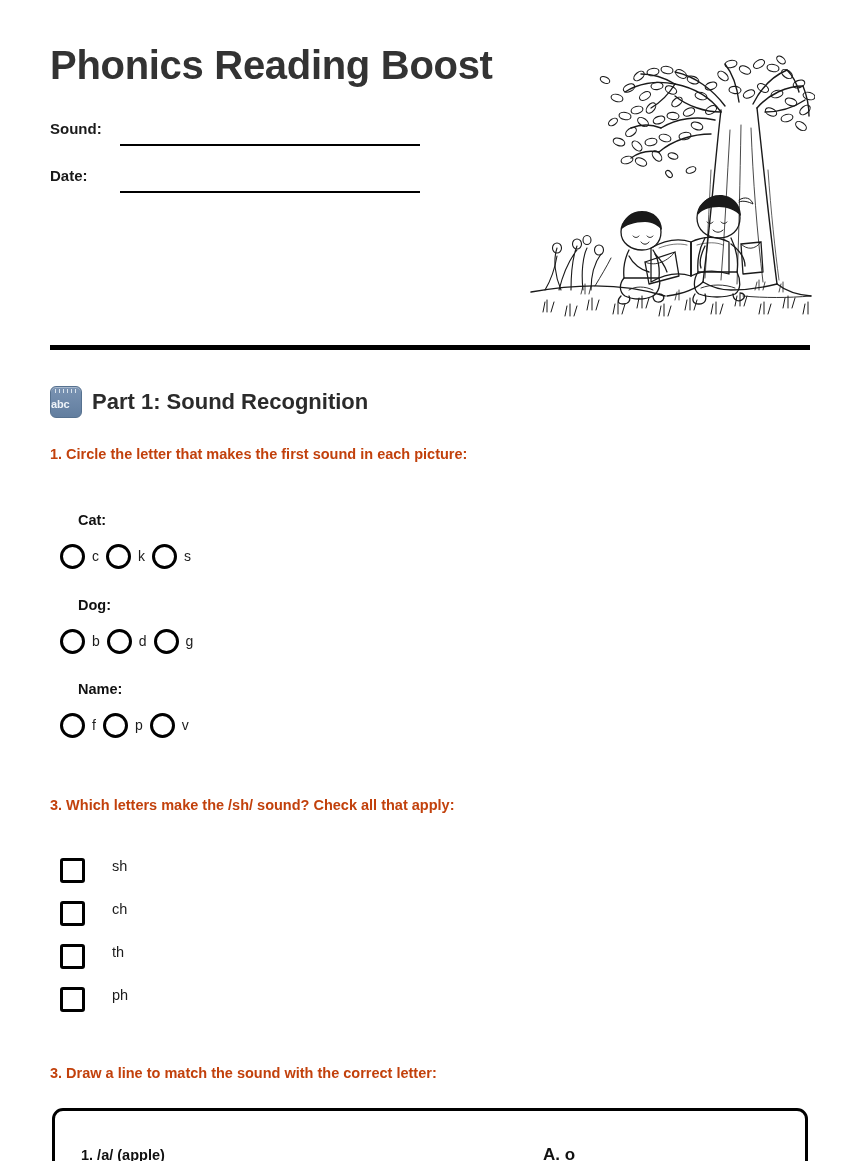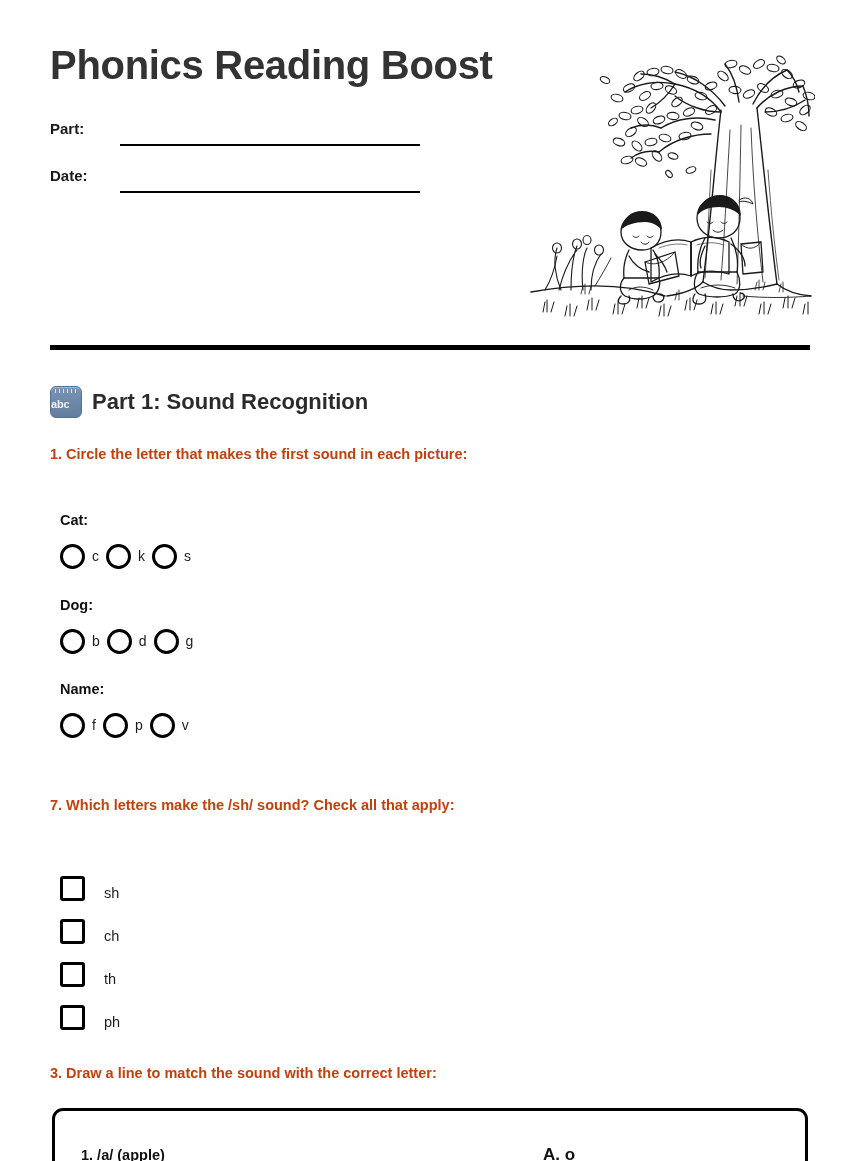--- a/index.html
+++ b/index.html
@@ -148,20 +148,21 @@
   
   .circle-block {
     position: absolute;
     left: 60px;
   }
   .cb-label {
     font-size: 14.5px;
     font-weight: bold;
     color: #111111;
     margin-bottom: 13px;
+    margin-left: 18px;
   }
   .circle-row {
     display: flex;
     align-items: center;
     height: 30px;
   }
   .circ {
     width: 25px;
     height: 25px;
     border: 3px solid #000000;
@@ -177,22 +178,23 @@
   }
 
   
   .check-list {
     position: absolute;
     left: 60px;
     top: 858px;
   }
   .check-row {
     display: flex;
-    align-items: flex-end;
+    align-items: flex-start;
     height: 43px;
+    gap: 8px;
   }
   .chk {
     width: 25px;
     height: 25px;
     border: 3px solid #000000;
     border-radius: 3px;
     box-sizing: border-box;
     flex: 0 0 auto;
   }
   .chk-label {
@@ -234,21 +236,21 @@
 </style>
 </head>
 <body>
 
 <div class="page">
 
   <div class="header">
     <h1 class="title">Phonics Reading Boost</h1>
 
     <div class="field-row">
-      <span class="field-label">Part:</span>
+      <span class="field-label">Sound:</span>
       <span class="field-line"></span>
     </div>
 
     <div class="field-row">
       <span class="field-label">Date:</span>
       <span class="field-line"></span>
     </div>
   </div>
 
   <div class="illustration">
@@ -473,21 +475,21 @@
     <div class="circle-row">
       <span class="circ"></span>
       <span class="opt-letter">f</span>
       <span class="circ"></span>
       <span class="opt-letter">p</span>
       <span class="circ"></span>
       <span class="opt-letter">v</span>
     </div>
   </div>
 
-  <div class="q-text" id="q2-text">7. Which letters make the /sh/ sound? Check all that apply:</div>
+  <div class="q-text" id="q2-text">3. Which letters make the /sh/ sound? Check all that apply:</div>
 
   <div class="check-list">
     <div class="check-row">
       <span class="chk"></span>
       <span class="chk-label">sh</span>
     </div>
     <div class="check-row">
       <span class="chk"></span>
       <span class="chk-label">ch</span>
     </div>

